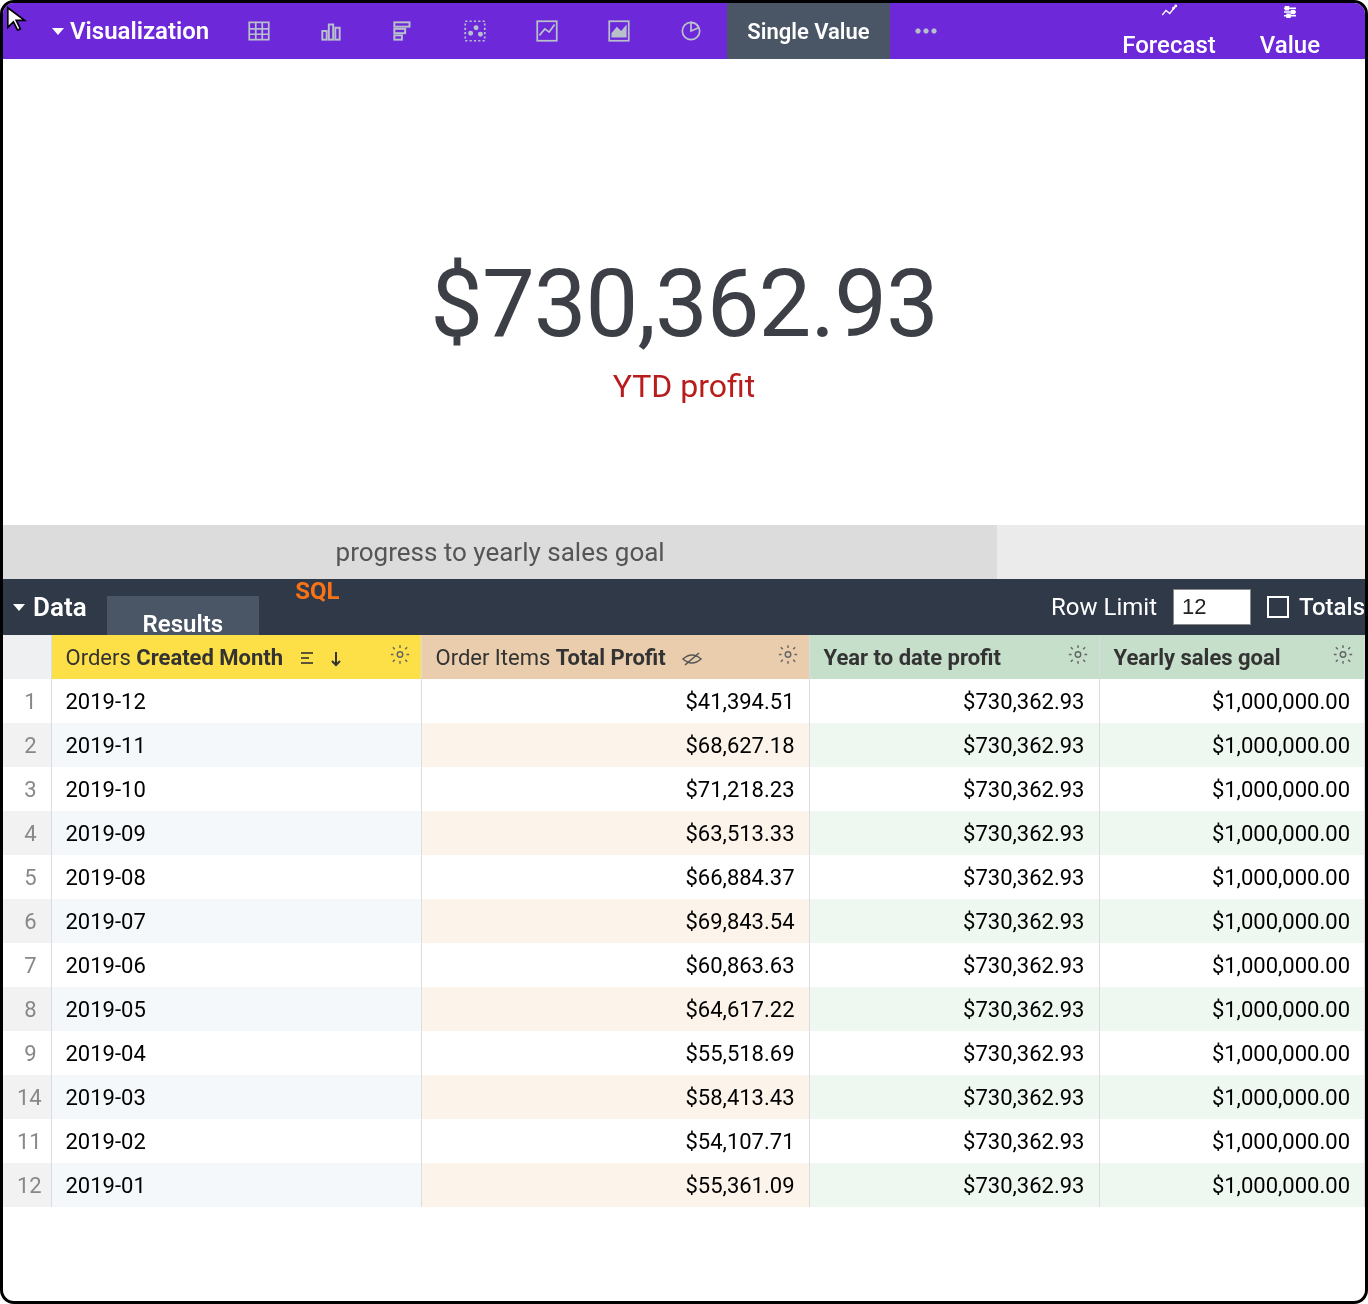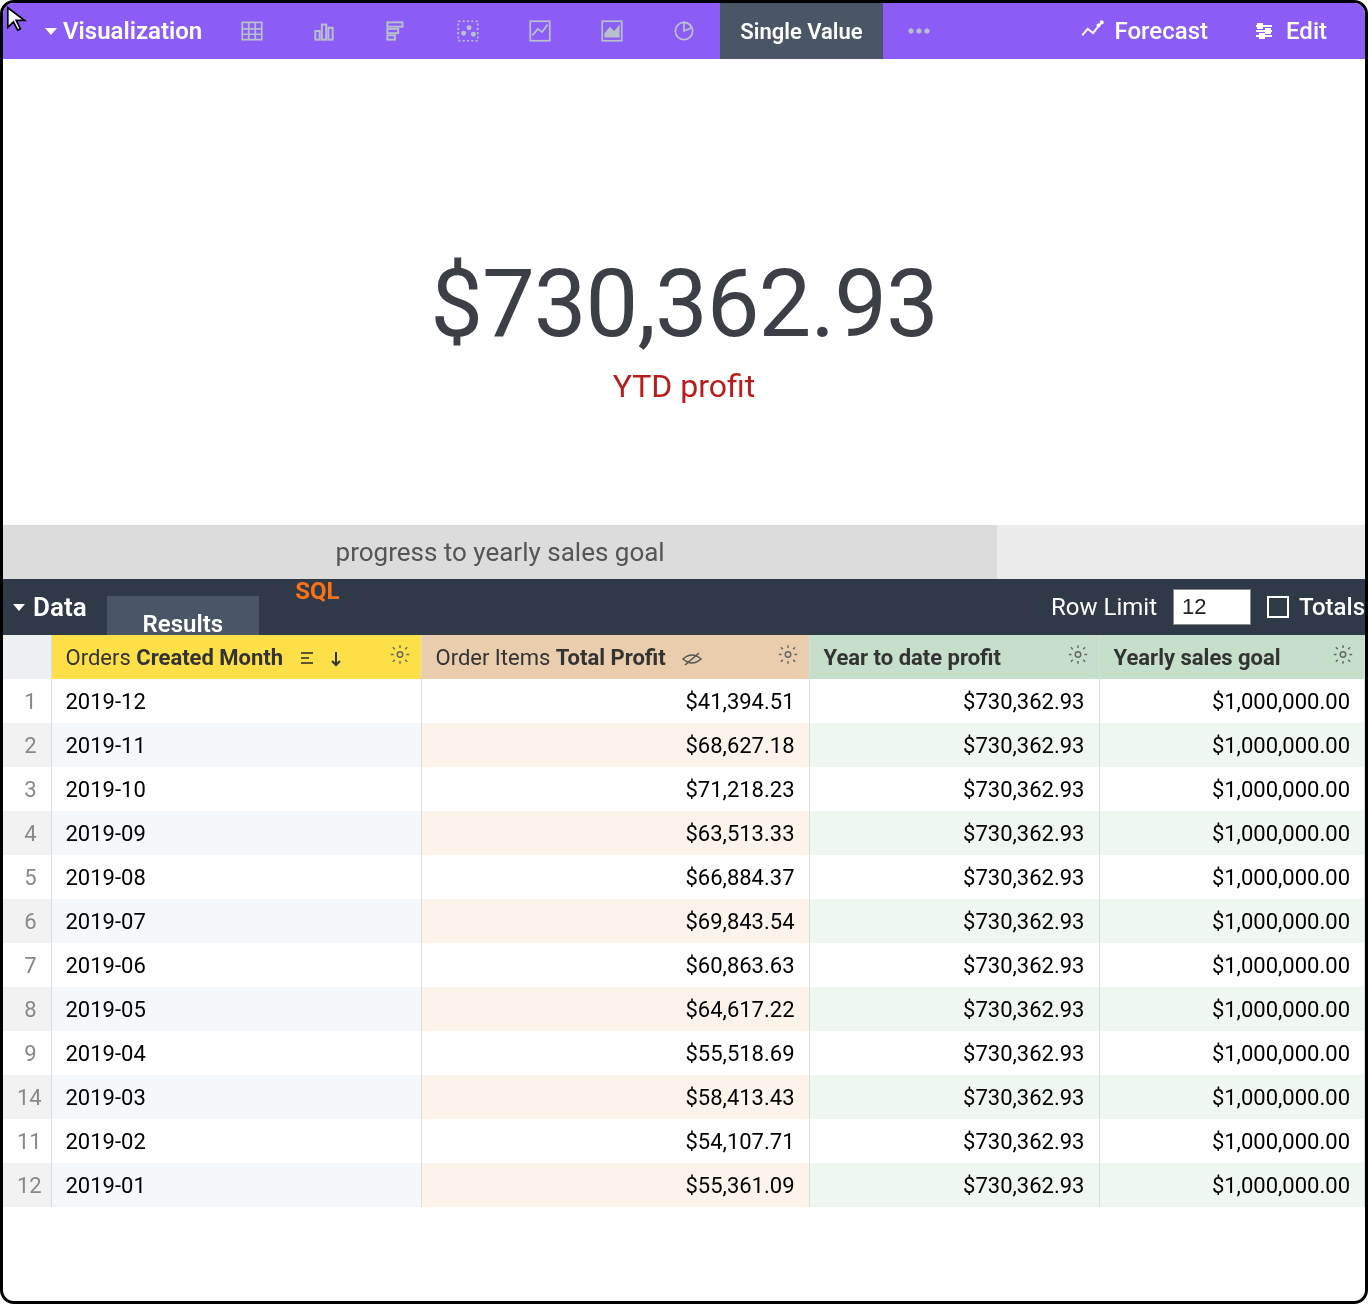--- a/index.html
+++ b/index.html
@@ -15,26 +15,26 @@
   height: 100%;
   border: 3px solid #000;
   border-radius: 14px;
   overflow: hidden;
   display: flex;
   flex-direction: column;
   position: relative;
 }
 
 .viz-toolbar {
-  background: #8b5cf6;
+  background: #6d28d9;
   color: #fff;
   display: flex;
   align-items: center;
   height: 56px;
-  padding: 0 16px;
+  padding: 0 23px;
   text-align: center;
 }
 .viz-title-group {
   display: flex;
   align-items: center;
   gap: 6px;
   padding: 0 14px 0 26px;
 }
 .viz-title {
   font-size: 24px;
@@ -77,20 +77,21 @@
 }
 .viz-tool-btn {
   display: flex;
   align-items: center;
   gap: 10px;
   padding: 0 22px;
   height: 56px;
   font-size: 24px;
   font-weight: 500;
   cursor: pointer;
+  flex-direction: column;
 }
 
 .single-value-panel {
   flex: 0 0 auto;
   display: flex;
   flex-direction: column;
   align-items: center;
   justify-content: center;
   padding-top: 190px;
   padding-bottom: 120px;
@@ -325,21 +326,21 @@
       </div>
       <div class="viz-tool-btn">
         <svg width="24" height="24" viewBox="0 0 24 24" stroke="#fff" fill="none" stroke-width="2">
             <line x1="4" y1="7" x2="20" y2="7"></line>
             <line x1="4" y1="12" x2="20" y2="12"></line>
             <line x1="4" y1="17" x2="20" y2="17"></line>
             <rect x="6" y="5" width="4" height="4" fill="#fff"></rect>
             <rect x="14" y="10" width="4" height="4" fill="#fff"></rect>
             <rect x="8" y="15" width="4" height="4" fill="#fff"></rect>
           </svg>
-        <span>Edit</span>
+        <span>Value</span>
       </div>
     </div>
   </div>
 
   <div class="single-value-panel">
     <div class="big-number">$730,362.93</div>
     <div class="big-label">YTD profit</div>
   </div>
 
   <div class="progress-strip">

